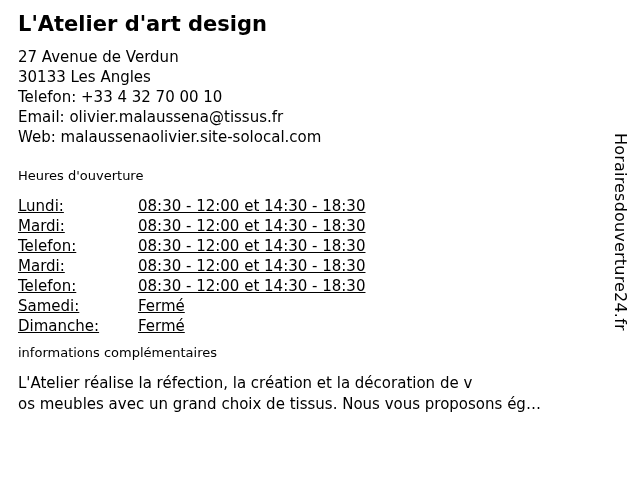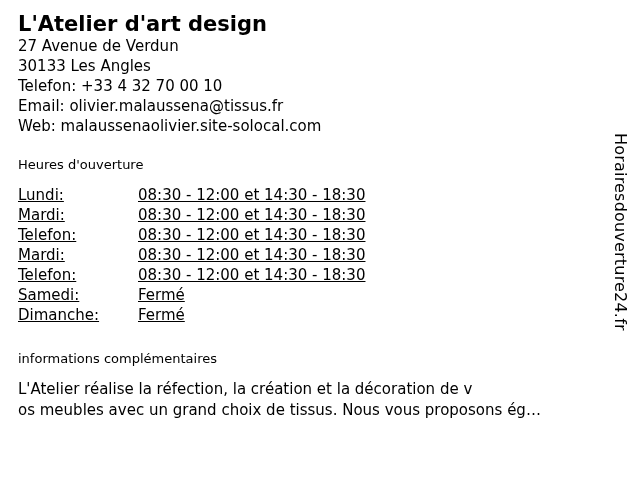--- a/index.html
+++ b/index.html
@@ -19,39 +19,40 @@
     left: 18px;
     width: 600px;
   }
   .business-name {
     font-size: 21px;
     line-height: 24px;
     font-weight: bold;
     margin: 0;
   }
   .contact-block {
+    margin-top: 11px;
     font-size: 15px;
     line-height: 20px;
   }
   .section-heading {
     font-size: 13px;
     line-height: 20px;
     font-weight: normal;
     margin: 0;
   }
   .hours-heading { margin-top: 19px; }
   .hours-table {
     margin-top: 10px;
     font-size: 15px;
     line-height: 20px;
   }
   .hours-row { display: flex; text-decoration: underline; }
   .hours-day { width: 120px; flex: 0 0 120px; }
   .hours-time { white-space: nowrap; }
-  .info-heading { margin-top: 24px; }
+  .info-heading { margin-top: 7px; }
   .info-text {
     margin-top: 10px;
     font-size: 15px;
     line-height: 21px;
   }
   .info-line { white-space: nowrap; }
   .watermark {
     position: absolute;
     top: 133px;
     left: 611px;

